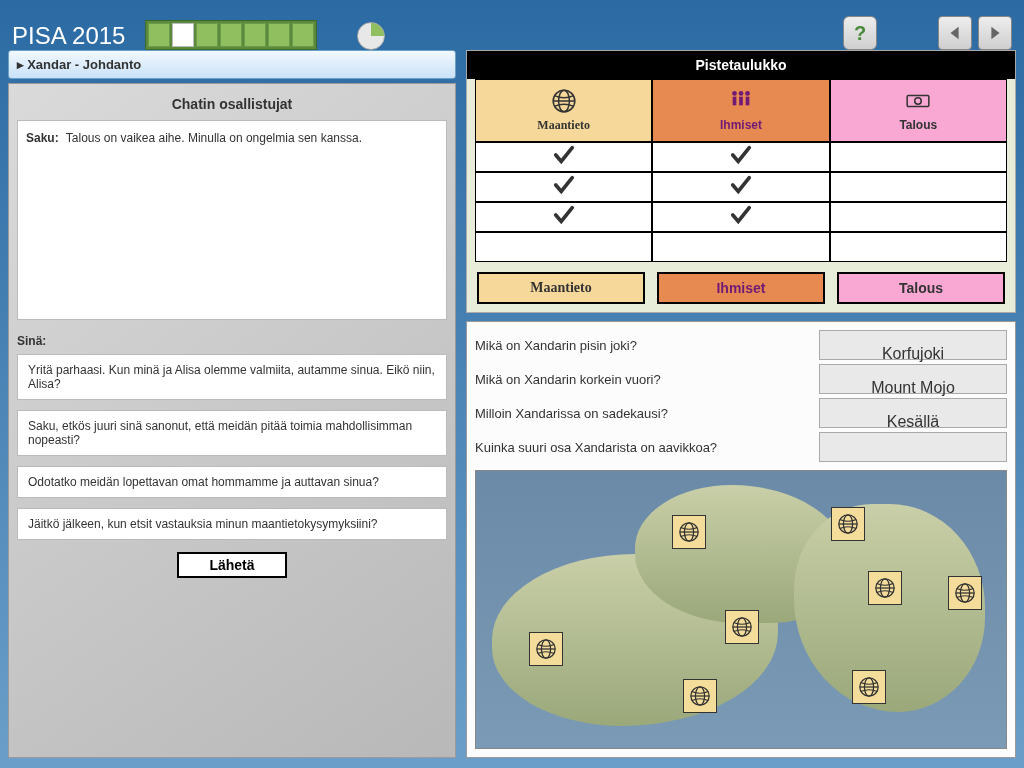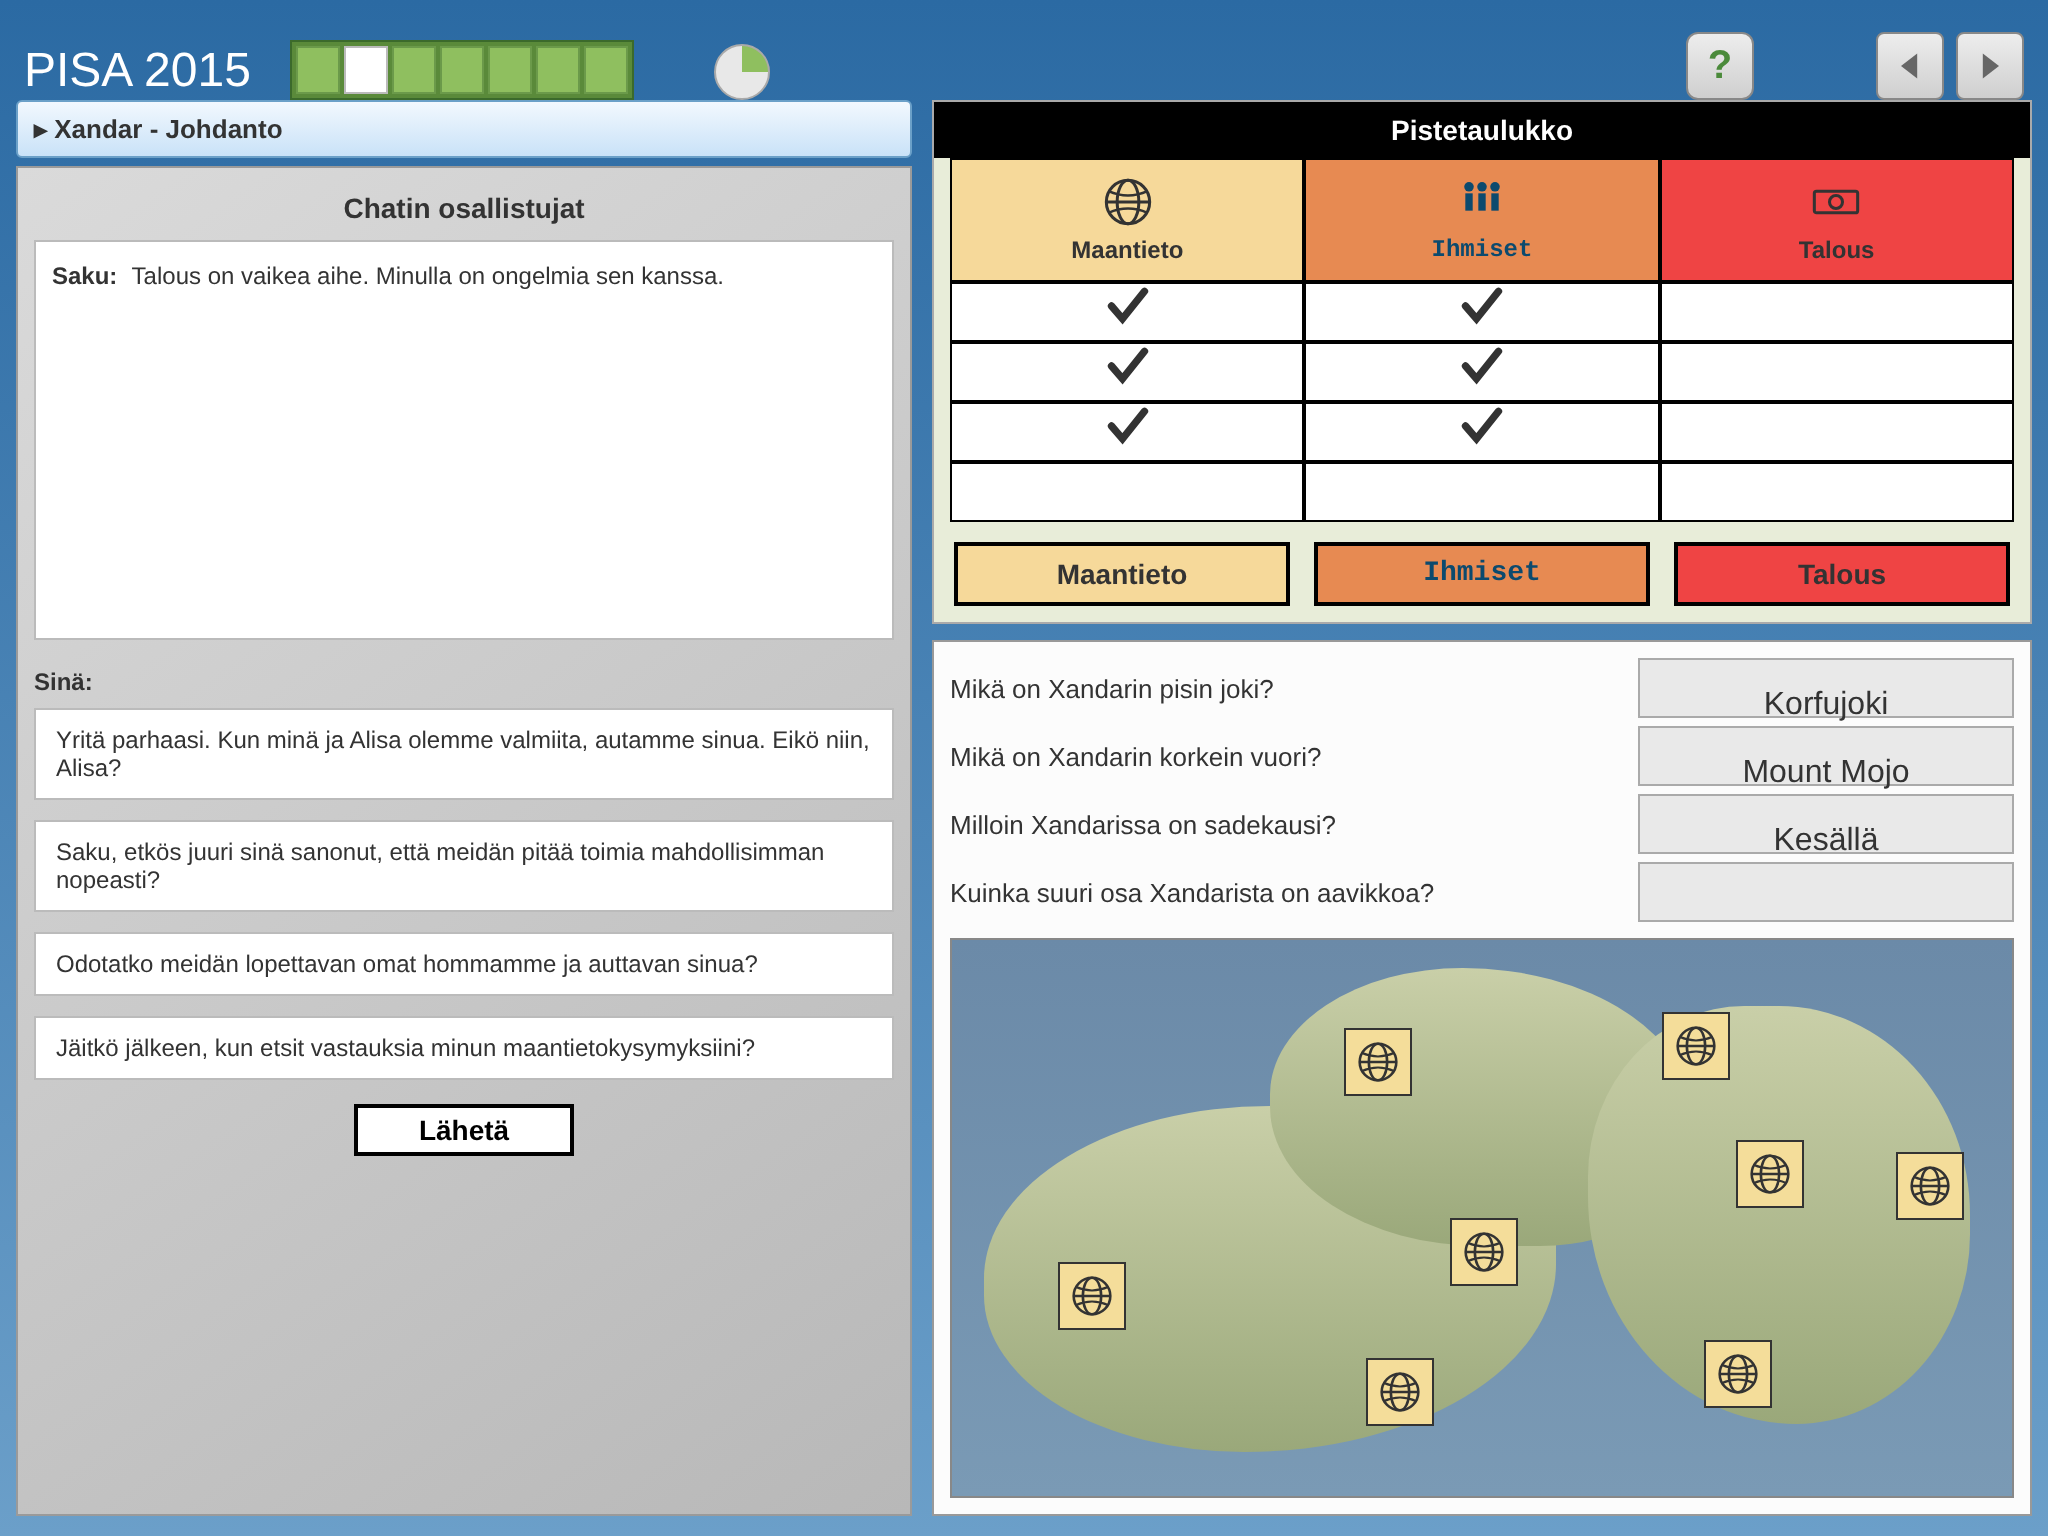--- a/index.html
+++ b/index.html
@@ -142,23 +142,23 @@
 }
 .sb-grid { display:grid; grid-template-columns: 1fr 1fr 1fr; }
 .sb-head {
   text-align:center;
   padding:8px 4px;
   border:1px solid #000;
   font-weight:bold;
   display:flex; flex-direction:column; align-items:center; gap:4px;
 }
 .sb-head svg { width:30px; height:26px; }
-.sb-c1 { background:#f6d99a;}
-.sb-c2 { background:#e78a52; color:#0c4a6e;font-family:Liberation Mono, monospace;}
-.sb-c3 { background:#ef4444;}
+.sb-c1 { background:#f6d99a;font-family:Liberation Serif, serif;}
+.sb-c2 { background:#e78a52; color:#701a75;}
+.sb-c3 { background:#f9a8d4;}
 .sb-cell {
   background:#fff; border:1px solid #000;
   height:30px; display:flex; align-items:center; justify-content:center;
   font-size:20px; font-weight:bold;
 }
 .category-buttons {
   display:flex; gap:12px; justify-content:center;
   margin-top:10px;
   padding: 0 10px;
 }

